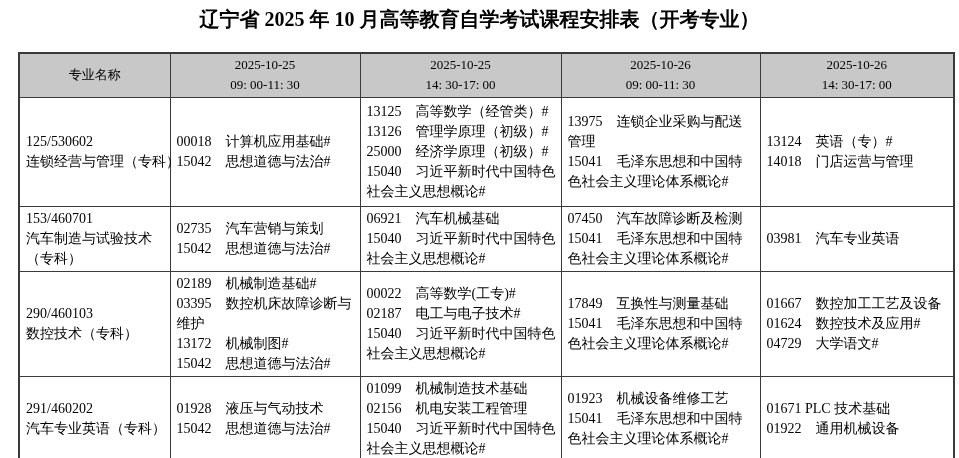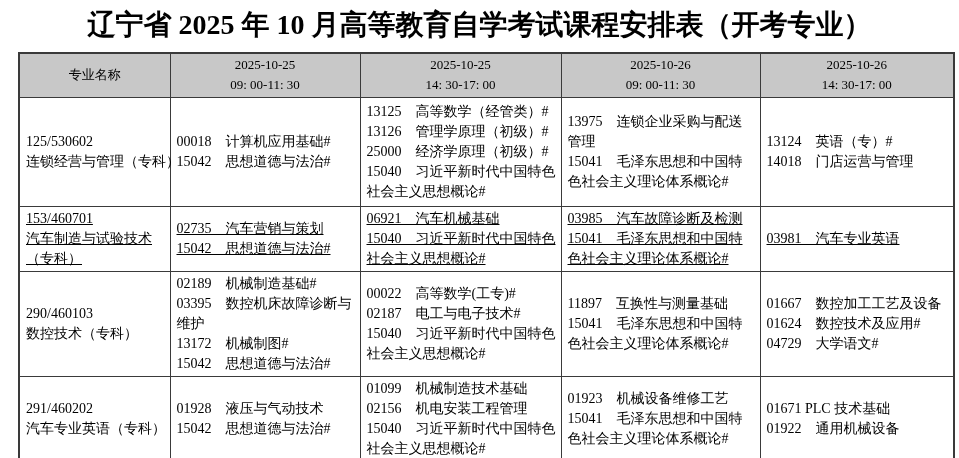--- a/index.html
+++ b/index.html
@@ -9,21 +9,21 @@
     width: 959px;
     height: 458px;
     font-family: "Liberation Serif", "DejaVu Serif", serif;
     color: #000000;
     overflow: hidden;
   }
   .page-title {
     width: 959px;
     height: 52px;
     text-align: center;
-    font-size: 28px;
+    font-size: 20px;
     font-weight: bold;
     padding-top: 6px;
     box-sizing: border-box;
     white-space: nowrap;
   }
   table.schedule {
     border-collapse: collapse;
     table-layout: fixed;
     width: 935px;
     margin-left: 18px;
@@ -42,21 +42,21 @@
     text-align: center;
     vertical-align: middle;
   }
   td {
     vertical-align: middle;
     font-size: 14px;
     line-height: 20px;
     padding: 2px 4px 2px 6px;
   }
   tr.r0 { height: 109px; }
-  tr.r1 { height: 60px; text-decoration: underline; }
+  tr.r1 { height: 60px; }
   tr.r2 { height: 90px; }
   tr.r3 { height: 77px; }
   .major-line { white-space: nowrap; }
   .course-line { text-align: left; }
 </style>
 </head>
 <body>
 
 <div class="page-title">辽宁省 2025 年 10 月高等教育自学考试课程安排表（开考专业）</div>
 
@@ -122,21 +122,21 @@
         </td>
         <td>
           <div class="course-line">02735　汽车营销与策划</div>
           <div class="course-line">15042　思想道德与法治#</div>
         </td>
         <td>
           <div class="course-line">06921　汽车机械基础</div>
           <div class="course-line">15040　习近平新时代中国特色社会主义思想概论#</div>
         </td>
         <td>
-          <div class="course-line">03985　汽车故障诊断及检测</div>
+          <div class="course-line">07450　汽车故障诊断及检测</div>
           <div class="course-line">15041　毛泽东思想和中国特色社会主义理论体系概论#</div>
         </td>
         <td>
           <div class="course-line">03981　汽车专业英语</div>
         </td>
       </tr>
       <tr class="r2">
         <td>
           <div class="major-line">290/460103</div>
           <div class="major-line">数控技术（专科）</div>
@@ -146,21 +146,21 @@
           <div class="course-line">03395　数控机床故障诊断与维护</div>
           <div class="course-line">13172　机械制图#</div>
           <div class="course-line">15042　思想道德与法治#</div>
         </td>
         <td>
           <div class="course-line">00022　高等数学(工专)#</div>
           <div class="course-line">02187　电工与电子技术#</div>
           <div class="course-line">15040　习近平新时代中国特色社会主义思想概论#</div>
         </td>
         <td>
-          <div class="course-line">11897　互换性与测量基础</div>
+          <div class="course-line">17849　互换性与测量基础</div>
           <div class="course-line">15041　毛泽东思想和中国特色社会主义理论体系概论#</div>
         </td>
         <td>
           <div class="course-line">01667　数控加工工艺及设备</div>
           <div class="course-line">01624　数控技术及应用#</div>
           <div class="course-line">04729　大学语文#</div>
         </td>
       </tr>
       <tr class="r3">
         <td>

